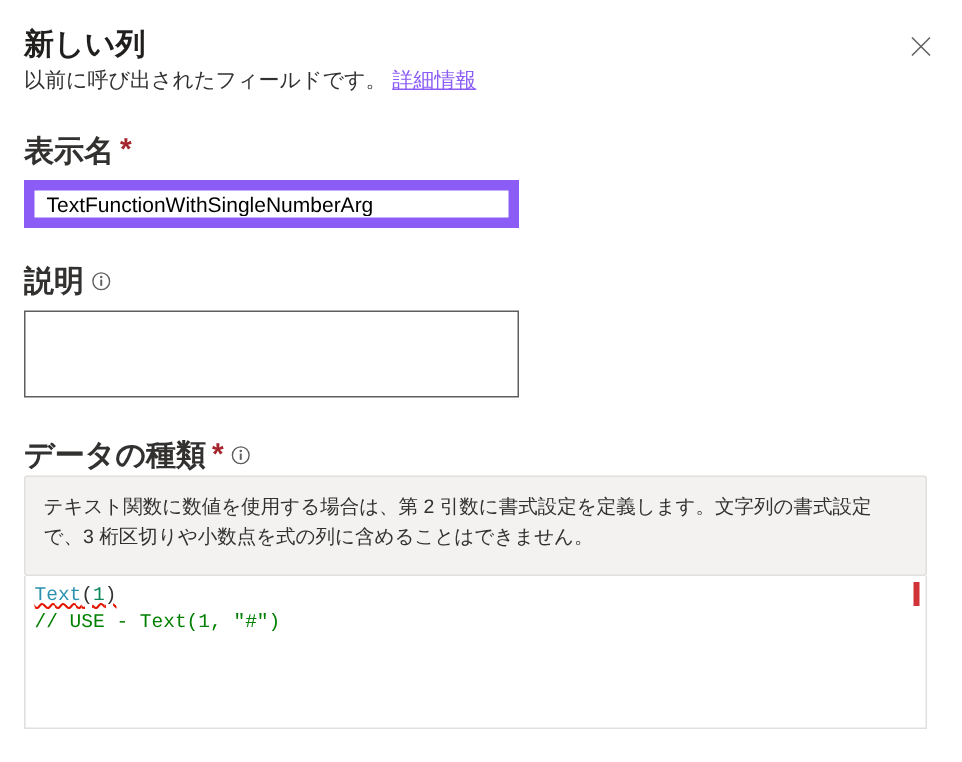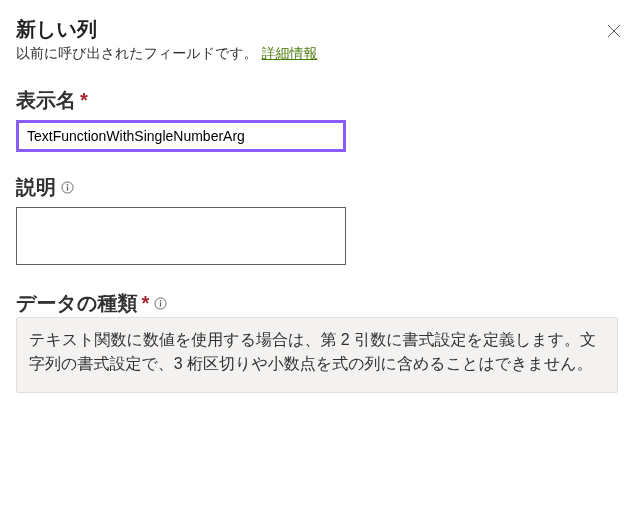--- a/index.html
+++ b/index.html
@@ -34,21 +34,21 @@
     padding: 4px;
     line-height: 1;
   }
   .close-btn svg { display: block; }
   .subtitle {
     font-size: 14px;
     color: #323130;
     margin: 0 0 24px 0;
   }
   .subtitle a {
-    color: #4d7c0f;
+    color: #8b5cf6;
     text-decoration: underline;
   }
   .field-label {
     font-size: 20px;
     font-weight: 600;
     color: #323130;
     margin-bottom: 6px;
     display: flex;
     align-items: center;
     gap: 4px;
@@ -59,21 +59,21 @@
     align-items: center;
     justify-content: center;
     width: 14px;
     height: 14px;
     color: #605e5c;
   }
   .info-icon svg { display: block; }
   .text-input {
     width: 330px;
     height: 32px;
-    border: 3px solid #8b5cf6;
+    border: 7px solid #8b5cf6;
     padding: 0 8px;
     font-size: 14px;
     font-family: inherit;
     outline: none;
   }
   .textarea {
     width: 330px;
     height: 58px;
     border: 1px solid #605e5c;
     padding: 4px 8px;
@@ -86,21 +86,21 @@
   .tooltip-box {
     position: relative;
     background: #f3f2f1;
     border: 1px solid #e1dfdd;
     border-radius: 2px;
     padding: 10px 12px 8px 12px;
     margin: -6px 0 0 0;
     width: 602px;
   }
   .tooltip-text {
-    font-size: 16px;
+    font-size: 13px;
     line-height: 1.5;
     color: #323130;
     margin: 0 0 8px 0;
   }
   .tooltip-links {
     font-size: 13px;
   }
   .tooltip-links .vp {
     color: #0078d4;
     margin-right: 12px;
@@ -187,15 +187,17 @@
             <circle cx="7" cy="4" r="0.9" fill="#605e5c"></circle>
             <rect x="6.3" y="5.8" width="1.4" height="4.5" fill="#605e5c"></rect>
           </svg>
       </span>
     </div>
 
     <div class="tooltip-box">
       <p class="tooltip-text">テキスト関数に数値を使用する場合は、第 2 引数に書式設定を定義します。文字列の書式設定で、3 桁区切りや小数点を式の列に含めることはできません。</p>
     </div>
 
+    <div class="code-editor"><span class="fn err">Text</span><span class="err">(</span><span class="num err">1</span><span class="err">)</span>
+<span class="cmt">// USE - Text(1, "#")</span><div class="cursor-bar"></div></div>
   </div>
 
 </div>
 
 </body></html>

